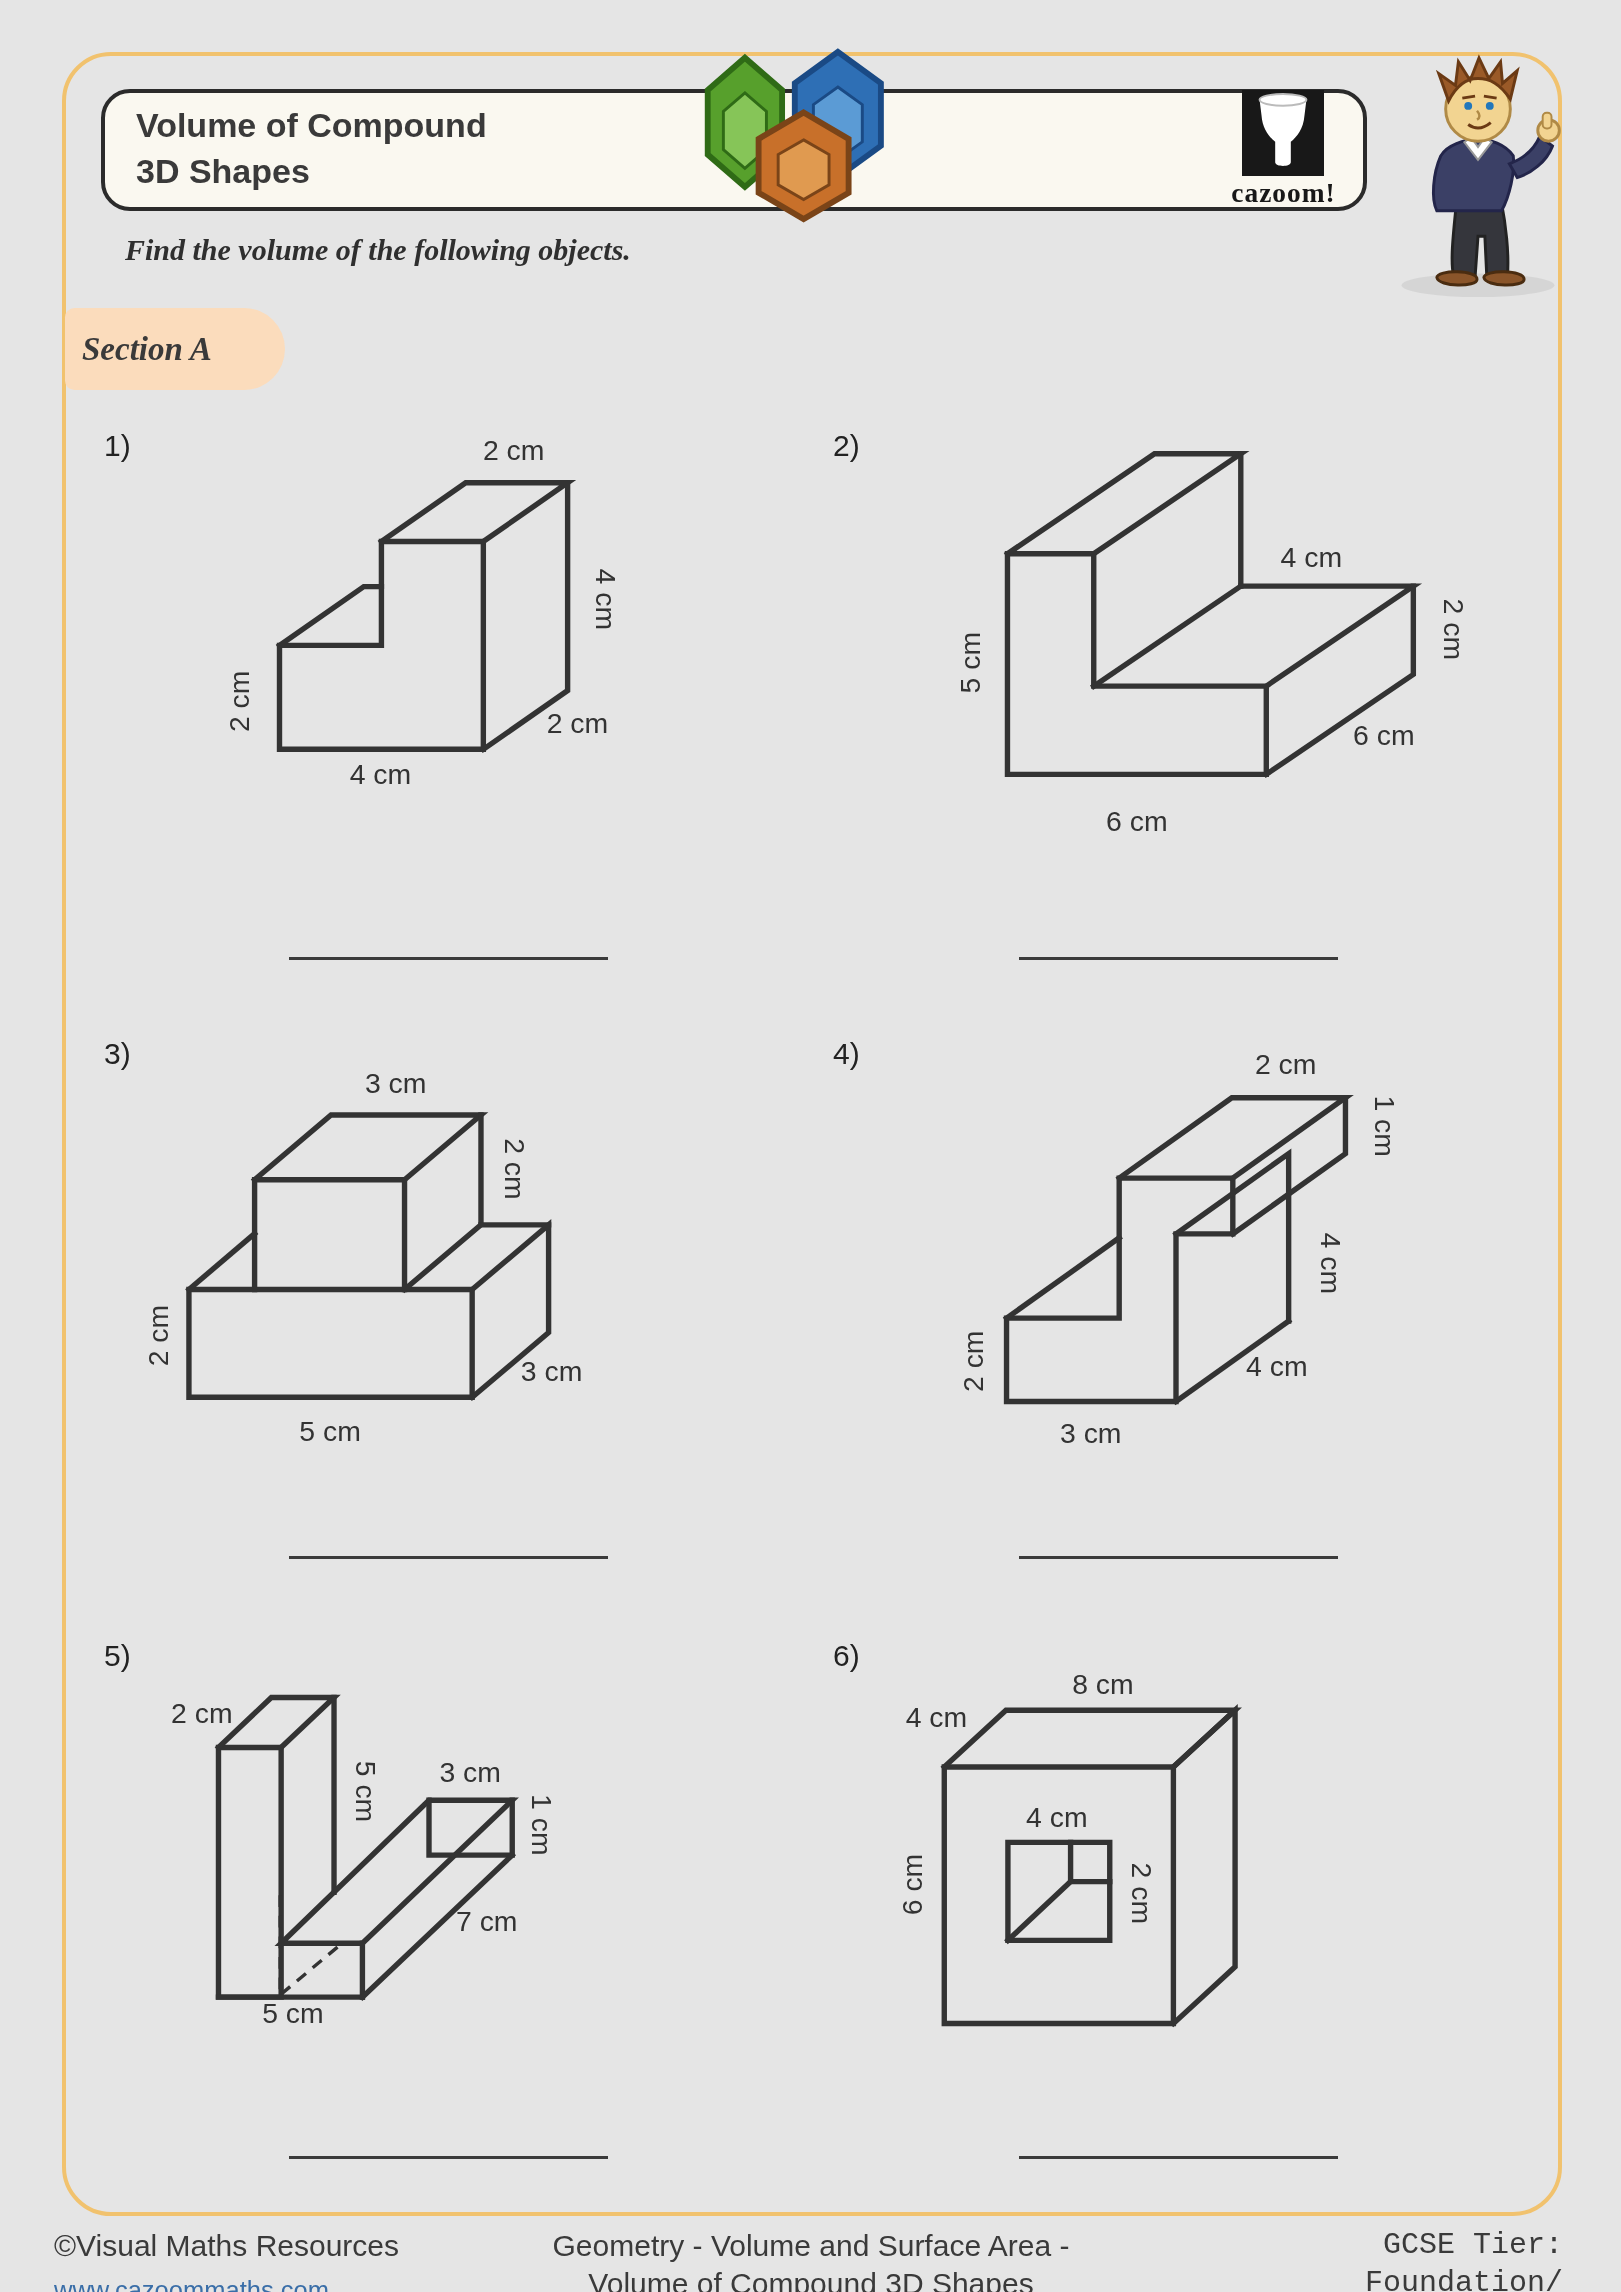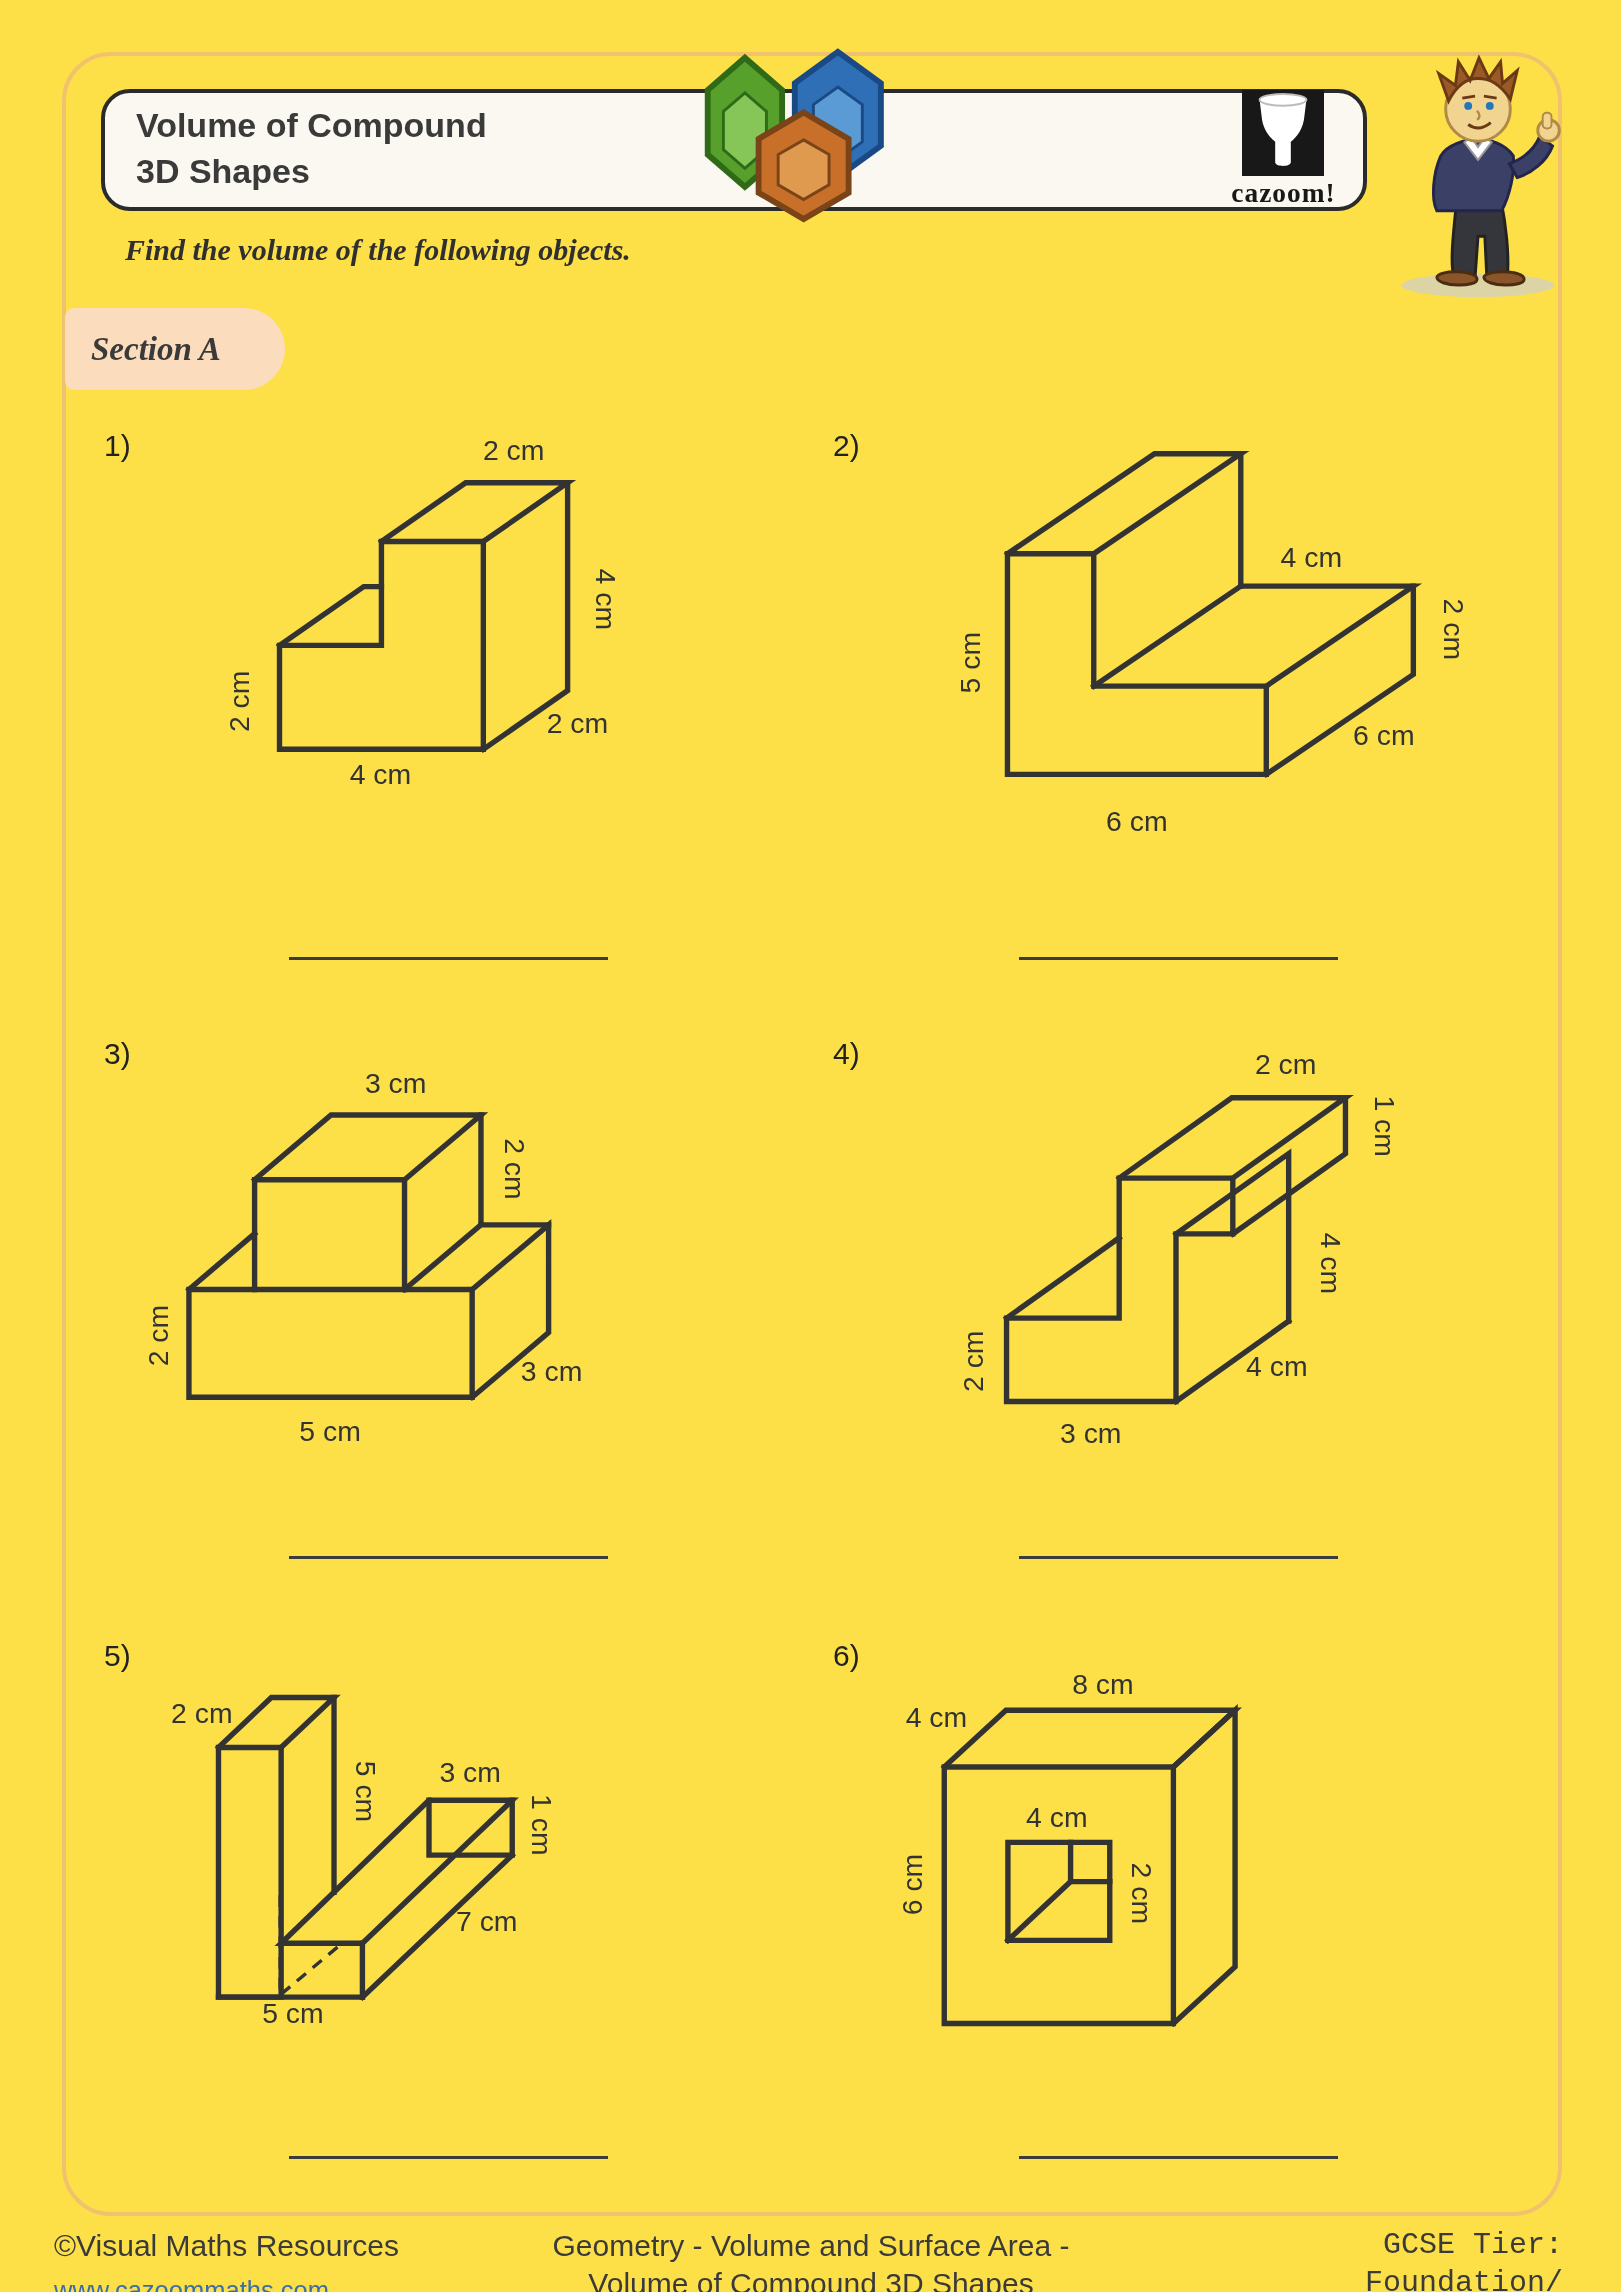--- a/index.html
+++ b/index.html
@@ -1,32 +1,32 @@
 <!DOCTYPE html>
 <html><head>
 <meta charset="utf-8">
 <style>
   html,body{margin:0;padding:0;background:#ffffff;}
-  .page{position:relative;width:1621px;height:2293px;background:#fde047;
+  .page{position:relative;width:1621px;height:2293px;background:#e5e5e5;
         font-family:"Liberation Sans",sans-serif;overflow:hidden;}
   .abs{position:absolute;}
   .border-frame{left:62px;top:52px;width:1492px;height:2156px;
         border:4.9px solid #F1C26E;border-radius:49px;}
   .header-bar{left:101px;top:89px;width:1266px;height:122px;background:#FAF8F0;
         border:4.9px solid #2B2B2B;border-radius:29px;box-sizing:border-box;}
   .title{left:31px;top:9.8px;font-size:34px;font-weight:bold;color:#3A3A3A;line-height:1.35;}
   .cazoom-logo{left:1215px;top:88px;width:137px;height:120px;text-align:center;}
   .cazoom-box{position:absolute;left:27.4px;top:2px;width:82px;height:86px;background:#181818;}
   .cazoom-text{position:absolute;left:0;top:90px;width:137px;font-family:"Liberation Serif",serif;
         font-weight:bold;font-size:27.4px;color:#181818;letter-spacing:1px;}
   .instruction{left:125px;top:233px;font-family:"Liberation Serif",serif;font-style:italic;
         font-size:30px;color:#2F2F2F;font-weight:bold;}
   .section-a{left:65px;top:308px;width:220px;height:82px;background:#FBDCBC;
         border-radius:9.8px 43px 43px 9.8px;}
-  .section-a span{display:block;padding-left:26px;line-height:82px;font-family:"Liberation Serif",serif;
+  .section-a span{display:block;padding-left:17px;line-height:82px;font-family:"Liberation Serif",serif;
         font-style:italic;font-weight:bold;font-size:33px;color:#3A3A3A;}
   .pnum{font-size:30px;color:#222222;}
   .fig-stroke{stroke:#333333;stroke-width:5.5;fill:none;stroke-linecap:square;stroke-linejoin:miter;}
   .dash{stroke:#333333;stroke-width:3.5;fill:none;stroke-dasharray:12 9;}
   .dim{font-size:29px;fill:#333333;font-family:"Liberation Sans",sans-serif;}
   .answer-line{height:0;border-top:3.9px solid #3B3B3B;}
   .footer-text{font-size:30px;color:#3A3A3A;line-height:1.25;}
   .footer-link{color:#3A6EA8;text-decoration:underline;font-size:25.5px;margin-top:18px;}
   .center{text-align:center;}
   .right{text-align:right;font-family:Liberation Mono, monospace;}

